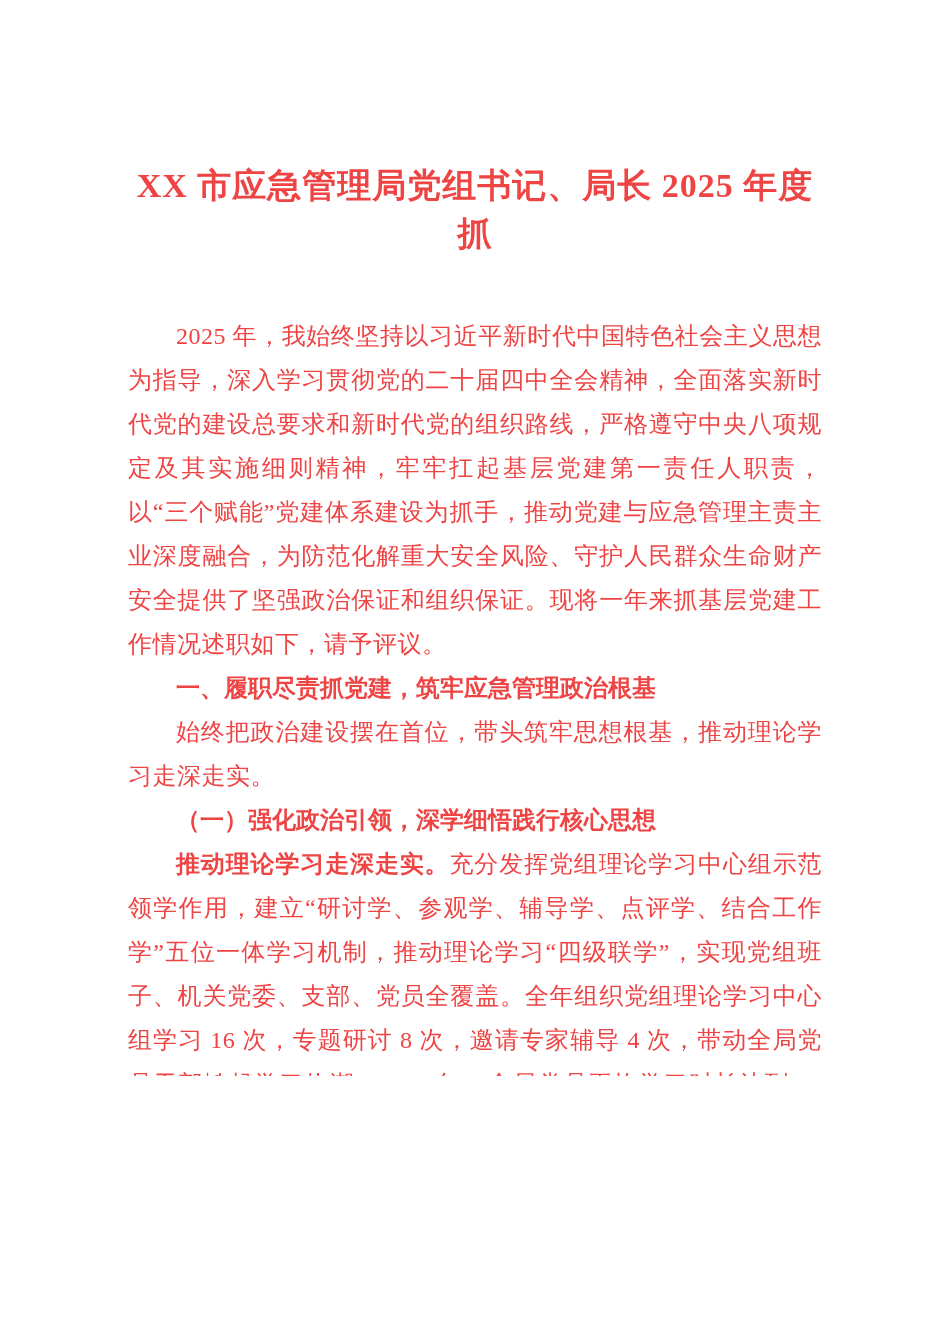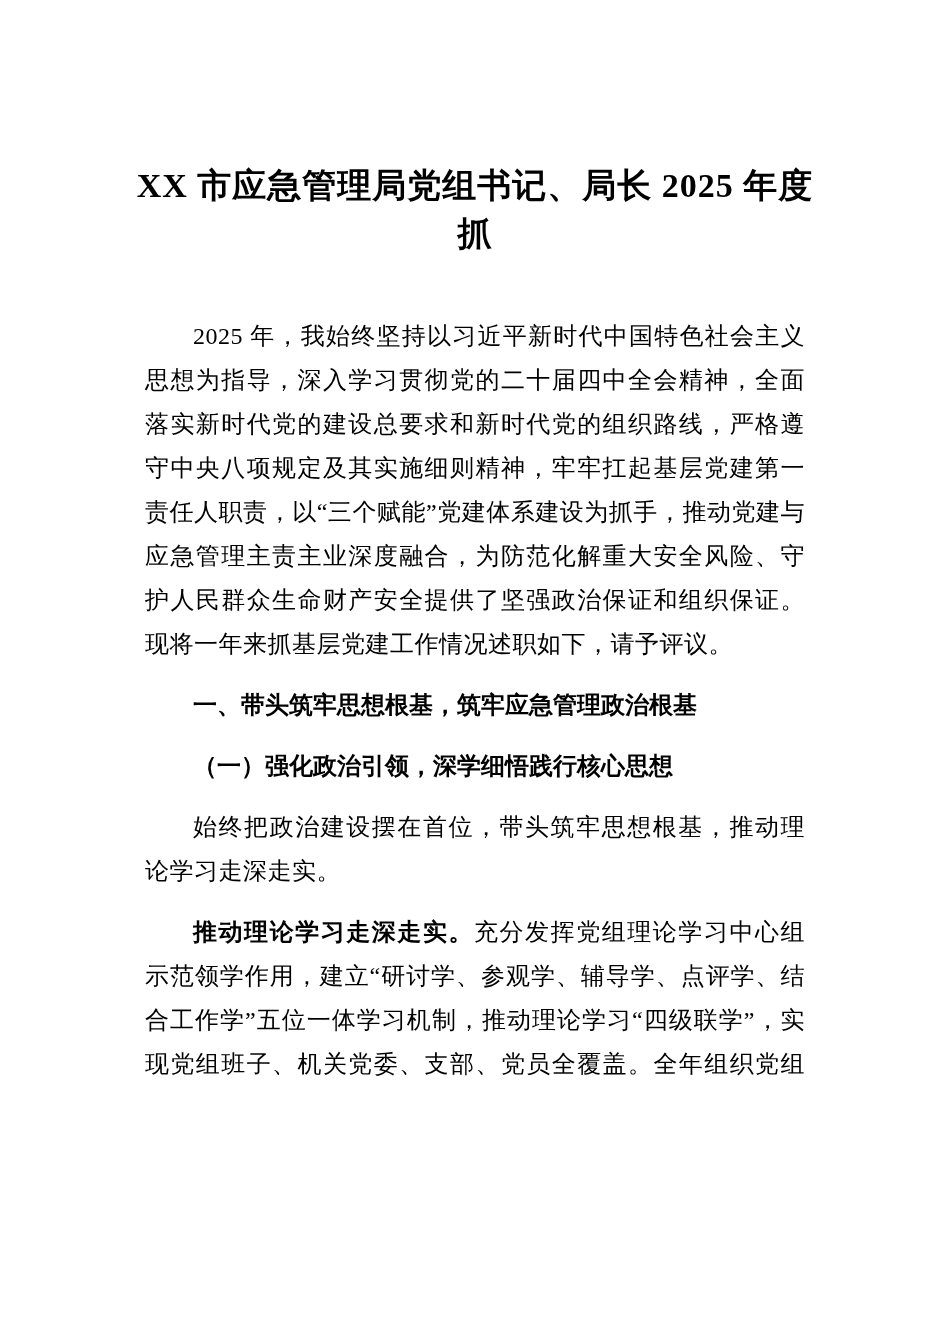--- a/index.html
+++ b/index.html
@@ -9,41 +9,41 @@
   }
   .page {
     position: relative;
     width: 950px;
     height: 1076px;
     margin: 0 auto;
     background: #ffffff;
     box-sizing: border-box;
     padding: 162px 128px 0 128px;
     font-family: "Liberation Serif", "DejaVu Serif", serif;
-    color: #000000;
+    color: #ef4444;
     overflow: hidden;
   }
   .doc-title {
     font-size: 34px;
     font-weight: 700;
     text-align: center;
     line-height: 48px;
     margin: 0 0 56px 0;
     font-family: "Liberation Serif", "DejaVu Serif", serif;
     letter-spacing: 1px;
   }
   .doc-title .title-line {
     display: block;
   }
   .para {
     font-size: 24px;
     line-height: 44px;
     text-align: justify;
     text-indent: 2em;
-    margin: 17px;
+    margin: 0;
     letter-spacing: 0.5px;
   }
   .para.heading {
     font-family: "Liberation Sans", "DejaVu Sans", sans-serif;
     font-weight: 700;
     letter-spacing: 0;
   }
   .lead-bold {
     font-family: "Liberation Sans", "DejaVu Sans", sans-serif;
     font-weight: 700;
@@ -53,21 +53,21 @@
 <body>
 
 <div class="page">
 
   <h1 class="doc-title">
     <span class="title-line">XX 市应急管理局党组书记、局长 2025 年度抓</span>
   </h1>
 
   <p class="para">2025 年，我始终坚持以习近平新时代中国特色社会主义思想为指导，深入学习贯彻党的二十届四中全会精神，全面落实新时代党的建设总要求和新时代党的组织路线，严格遵守中央八项规定及其实施细则精神，牢牢扛起基层党建第一责任人职责，以“三个赋能”党建体系建设为抓手，推动党建与应急管理主责主业深度融合，为防范化解重大安全风险、守护人民群众生命财产安全提供了坚强政治保证和组织保证。现将一年来抓基层党建工作情况述职如下，请予评议。</p>
 
-  <p class="para heading">一、带头筑牢思想根基，筑牢应急管理政治根基</p>
+  <p class="para heading">一、履职尽责抓党建，筑牢应急管理政治根基</p>
+
+  <p class="para">始终把政治建设摆在首位，带头筑牢思想根基，推动理论学习走深走实。</p>
 
   <p class="para heading">（一）强化政治引领，深学细悟践行核心思想</p>
-
-  <p class="para">始终把政治建设摆在首位，带头筑牢思想根基，推动理论学习走深走实。</p>
 
   <p class="para"><span class="lead-bold">推动理论学习走深走实。</span><span>充分发挥党组理论学习中心组示范领学作用，建立“研讨学、参观学、辅导学、点评学、结合工作学”五位一体学习机制，推动理论学习“四级联学”，实现党组班子、机关党委、支部、党员全覆盖。全年组织党组理论学习中心组学习 16 次，专题研讨 8 次，邀请专家辅导 4 次，带动全局党员干部掀起学习热潮。2025 年，全局党员平均学习时长达到 77 小时，支部书记平均学习时长 111 小时，有效提升了</span></p>
 
 </div>
 
 </body></html>

